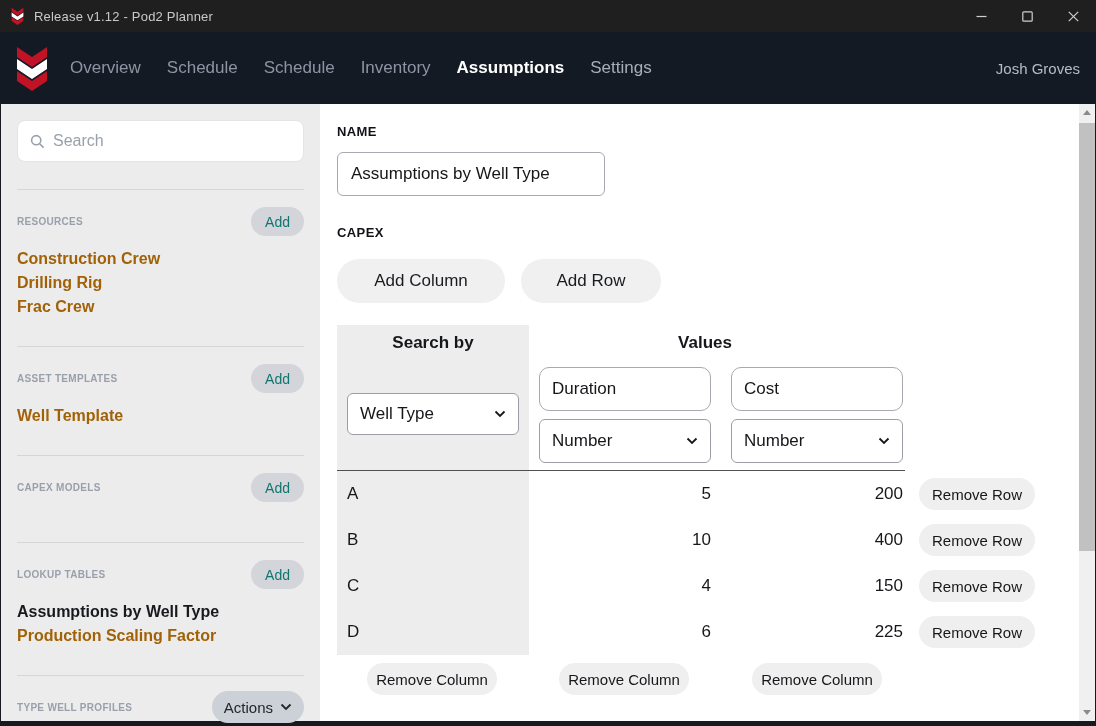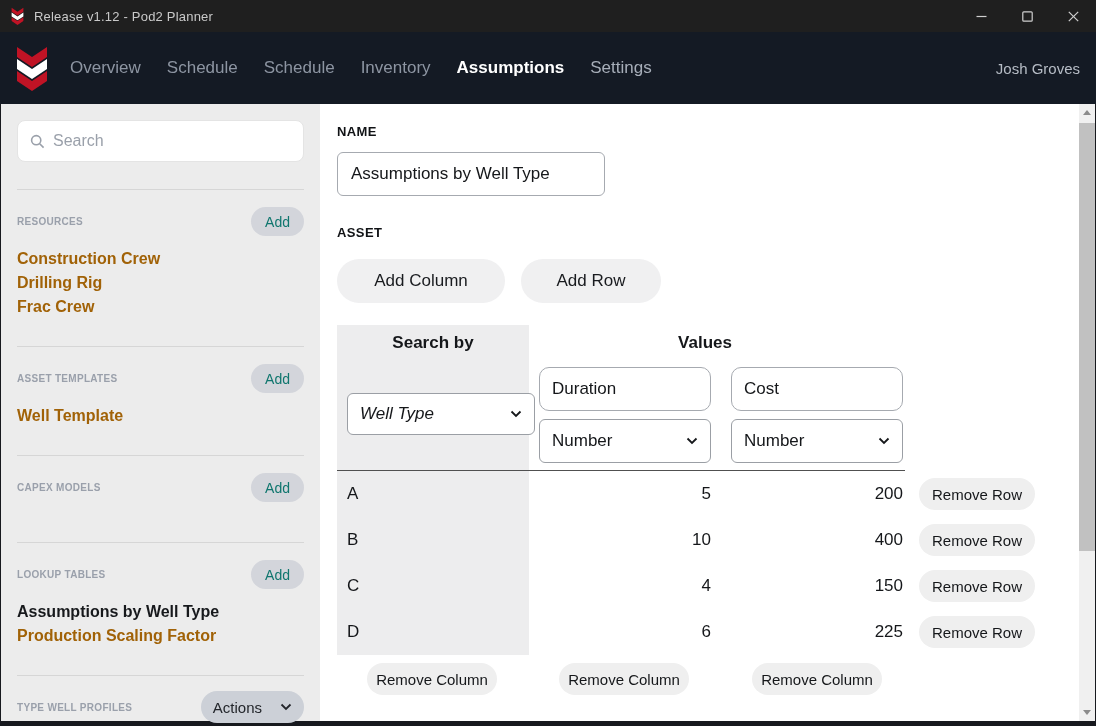--- a/index.html
+++ b/index.html
@@ -32,21 +32,21 @@
   .search-box input { border:none; outline:none; flex:1; font-size:16px; margin-left:8px;
                       font-family:inherit; color:#3a3f46; background:transparent; }
   .search-box input::placeholder { color:#9aa0aa; }
   .sb-divider { height:1px; background:#d6d6d6; margin-top:27px; }
   .sb-section-head { display:flex; align-items:center; justify-content:space-between; margin-top:17px; }
   .sb-section-title { font-size:10px; font-weight:700; color:#9aa0ab; letter-spacing:0.3px; }
   .pill-add { background:#d3d5db; border:none; border-radius:15px; height:29px; padding:0 14px;
               font-size:14px; color:#0f766e; font-family:inherit; cursor:pointer; }
   .pill-actions { background:#ccd0d7; border:none; border-radius:16px; height:32px; padding:16px 12px;
               font-size:15px; color:#23262b; font-family:inherit; cursor:pointer;
-              display:flex; align-items:center; gap:18px; }
+              display:flex; align-items:center; gap:7px; }
   .sb-items { margin-top:11px; }
   .sb-item { font-size:16px; font-weight:700; color:#a16207; line-height:24px; cursor:pointer; }
   .sb-item.selected { color:#17191c; }
   .mt4 { margin-top:4px; }
 
   
   .main { flex:1; background:#ffffff; padding:20px 0 0 17px; position:relative; overflow:hidden; }
   .field-label { font-size:13px; font-weight:700; color:#101215; letter-spacing:0.4px; }
   .name-input { display:block; margin-top:13px; width:268px; height:44px; border:1px solid #a6aab0;
                 border-radius:6px; font-size:17px; color:#15171a; padding:0 13px;
@@ -59,21 +59,21 @@
 
   
   .tbl { position:relative; width:710px; height:372px; margin-top:22px; }
   .col1-bg { position:absolute; left:0; top:0; width:192px; height:330px; background:#ededee; }
   .tbl-hdr { position:absolute; top:8px; font-size:17px; font-weight:700; color:#15171a; text-align:center; }
   .hdr-lookup { left:0; width:192px; }
   .hdr-values { left:184px; width:368px; }
   .selectbox { position:absolute; background:#ffffff; border:1px solid #9b9fa5; border-radius:6px;
                display:flex; align-items:center; justify-content:space-between; padding:0 12px;
                font-size:17px; color:#15171a; cursor:pointer; }
-  .sel-lookup { left:10px; top:68px; width:188px; height:42px;font-style:italic; }
+  .sel-lookup { left:10px; top:68px; width:172px; height:42px; }
   .sel-num1 { left:202px; top:94px; width:172px; height:44px; }
   .sel-num2 { left:394px; top:94px; width:172px; height:44px; }
   .tbl-input { position:absolute; width:172px; height:44px; border:1px solid #a6aab0; border-radius:10px;
                font-size:17px; color:#15171a; padding:0 12px; font-family:inherit; outline:none; }
   .in-dur { left:202px; top:42px; } .in-cost { left:394px; top:42px; }
   .hdr-line { position:absolute; left:0; top:145px; width:568px; height:1px; background:#505050; }
   .trow { position:absolute; left:0; width:710px; height:46px; }
   .trow .rkey { position:absolute; left:10px; top:0; line-height:46px; font-size:17px; color:#15171a; }
   .trow .rval1 { position:absolute; left:202px; top:0; width:172px; line-height:46px; text-align:right;
                  font-size:17px; color:#15171a; }
@@ -203,21 +203,21 @@
             <polyline points="1.5,1.5 6,6 10.5,1.5" fill="none" stroke="#23262b" stroke-width="1.8"></polyline>
           </svg>
         </button>
       </div>
     </aside>
 
     <main class="main">
       <div class="field-label">NAME</div>
       <input class="name-input" type="text" value="Assumptions by Well Type" style="">
 
-      <div class="field-label table-label">ASSET</div>
+      <div class="field-label table-label">CAPEX</div>
 
       <div class="btn-row">
         <button class="big-pill w-addcol">Add Column</button>
         <button class="big-pill w-addrow">Add Row</button>
       </div>
 
       <div class="tbl">
         <div class="col1-bg"></div>
         <div class="tbl-hdr hdr-lookup">Search by</div>
         <div class="tbl-hdr hdr-values">Values</div>

